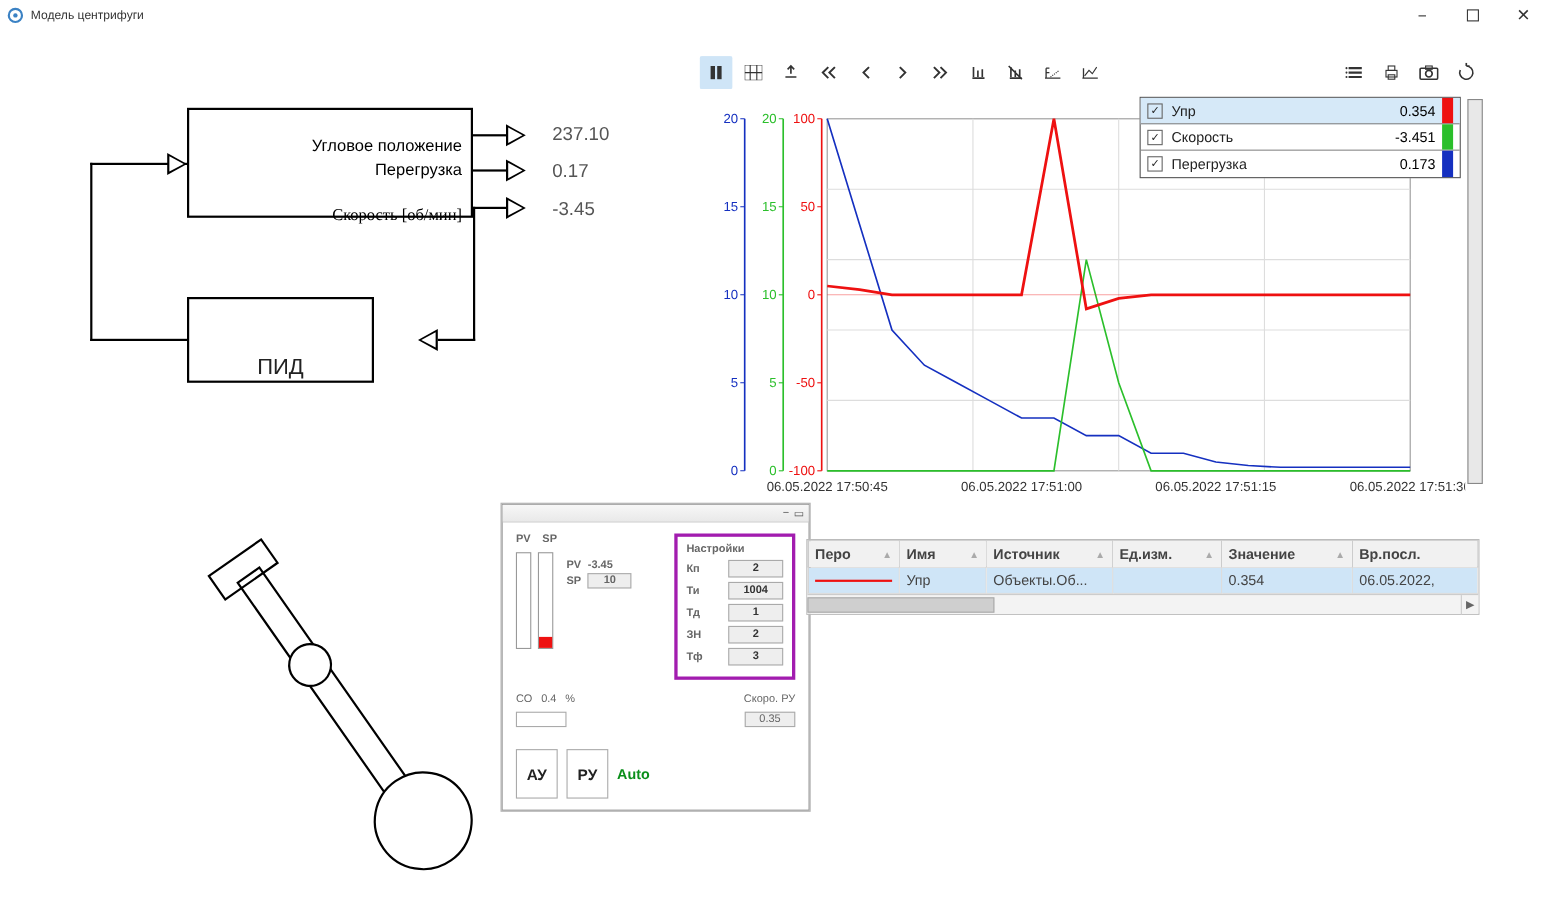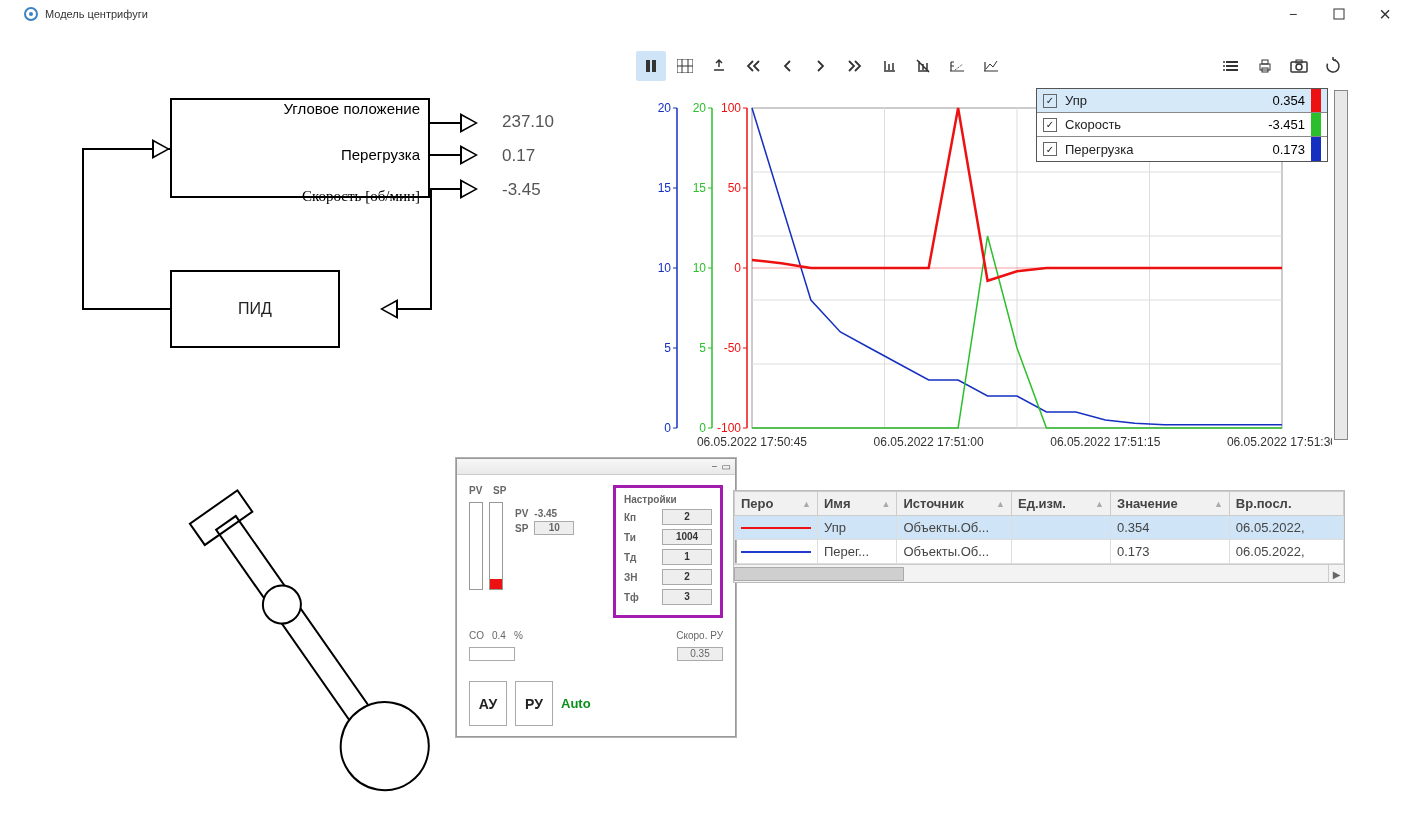--- a/index.html
+++ b/index.html
@@ -1,33 +1,33 @@
 <!DOCTYPE html>
 <html><head>
 <meta charset="utf-8">
 <style>
   *{box-sizing:border-box;margin:0;padding:0;font-family:Segoe UI,Tahoma,sans-serif;}
   body{background:#fff;width:1408px;height:831px;overflow:hidden;position:relative;font-size:13px;color:#222;}
 
   
-  .titlebar{height:28px;display:flex;align-items:center;padding:0 23px;font-size:11px;color:#333;}
+  .titlebar{height:28px;display:flex;align-items:center;padding:0 6px;font-size:11px;color:#333;}
   .titlebar .appicon{width:16px;height:16px;margin-right:6px;display:inline-block;position:relative;}
   .titlebar .appicon svg{display:block}
   .winbtns{position:absolute;right:0;top:0;display:flex;height:28px;}
   .winbtn{width:46px;display:flex;align-items:center;justify-content:center;font-size:14px;color:#333;}
   .winbtn.close{font-size:20px;}
 
   
   .diagram{position:absolute;left:70px;top:80px;width:520px;height:300px;}
   .outbox{position:absolute;left:100px;top:18px;width:260px;height:100px;border:2px solid #000;}
   .outbox .row{position:absolute;right:8px;font-size:15px;color:#000;}
-  .outbox .r1{top:0;}
+  .outbox .r1{top:24px;}
   .outbox .r2{top:46px;}
   .outbox .r3{top:88px;font-family:Liberation Serif, serif;}
-  .pidbox{position:absolute;left:100px;top:190px;width:170px;height:78px;border:2px solid #000;display:flex;align-items:center;justify-content:center;font-size:16px;}
+  .pidbox{position:absolute;left:100px;top:190px;width:170px;height:78px;border:2px solid #000;display:flex;align-items:flex-end;justify-content:center;font-size:20px;}
   .val{position:absolute;font-size:17px;color:#555;}
   .v1{left:432px;top:32px;}
   .v2{left:432px;top:66px;}
   .v3{left:432px;top:100px;}
   .tri{position:absolute;}
   
   .triR{width:0;height:0;border-top:10px solid transparent;border-bottom:10px solid transparent;border-left:18px solid #000;}
   .triR::after{content:"";position:absolute;left:-16px;top:-7px;width:0;height:0;border-top:7px solid transparent;border-bottom:7px solid transparent;border-left:13px solid #fff;}
   .triL{width:0;height:0;border-top:10px solid transparent;border-bottom:10px solid transparent;border-right:18px solid #000;}
   .triL::after{content:"";position:absolute;right:-16px;top:-7px;width:0;height:0;border-top:7px solid transparent;border-bottom:7px solid transparent;border-right:13px solid #fff;}
@@ -429,29 +429,19 @@
         <tr class="sel">
           <td>
             <div class="pero" style="background:#e11"></div>
           </td>
     <td>Упр</td>
           <td>Объекты.Об...</td>
           <td></td>
           <td>0.354</td>
           <td>06.05.2022,</td>
         </tr>
-        <tr>
-          <td>
-            <div class="pero" style="background:#223bcf"></div>
-          </td>
-    <td>Перег...</td>
-          <td>Объекты.Об...</td>
-          <td></td>
-          <td>0.173</td>
-          <td>06.05.2022,</td>
-        </tr>
       </tbody>
   </table>
   <div class="hscroll">
     <div class="thumb"></div>
     <div class="rbtn">▶</div>
   </div>
 </div>
 
 </body></html>

